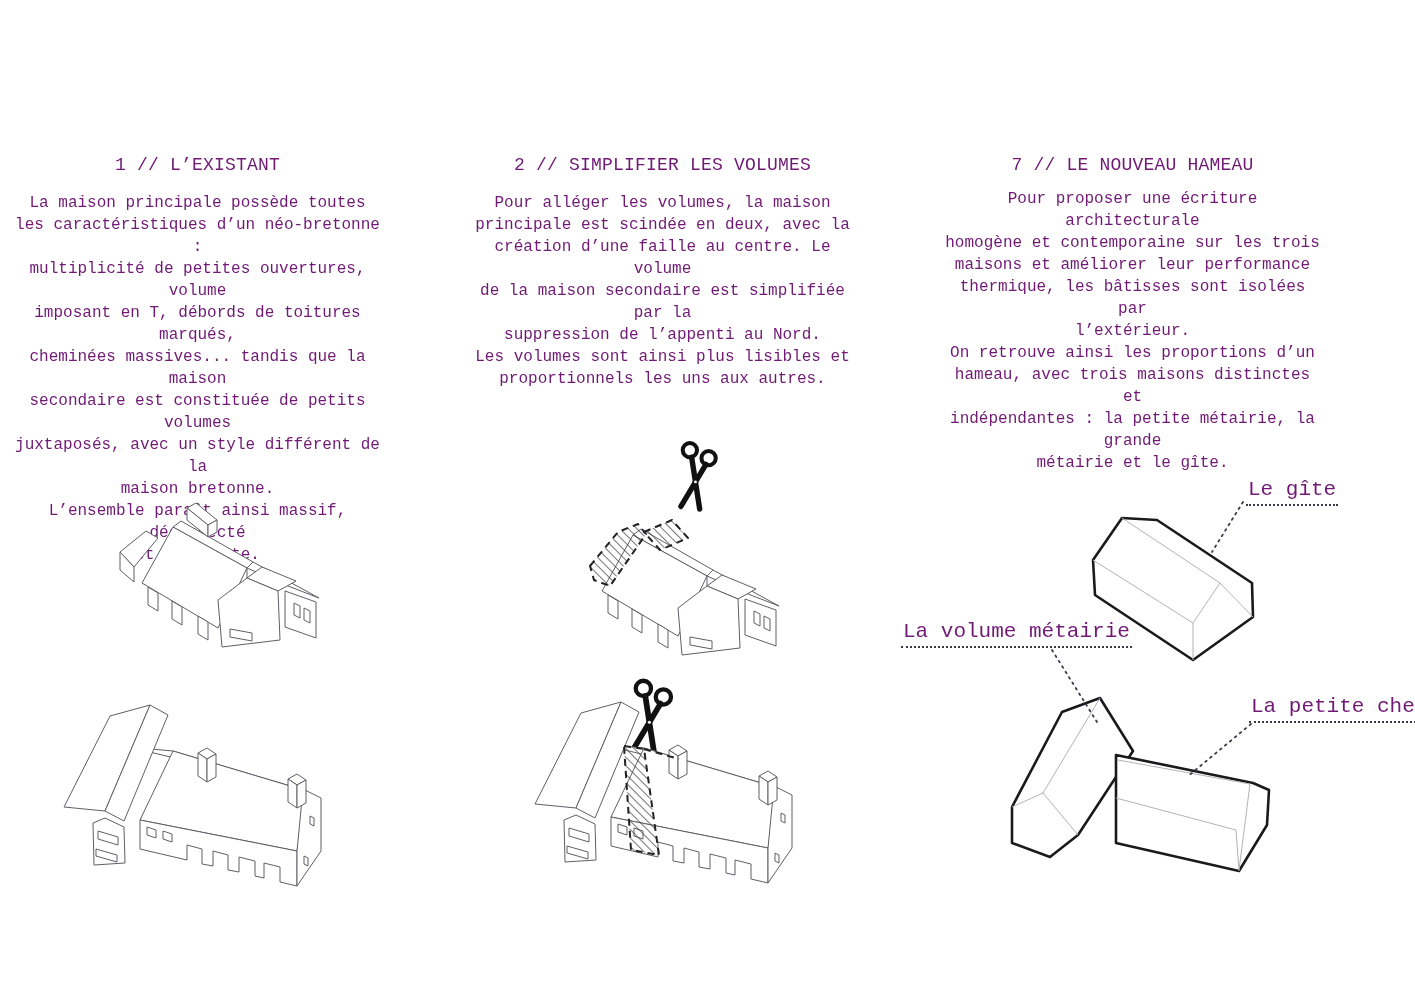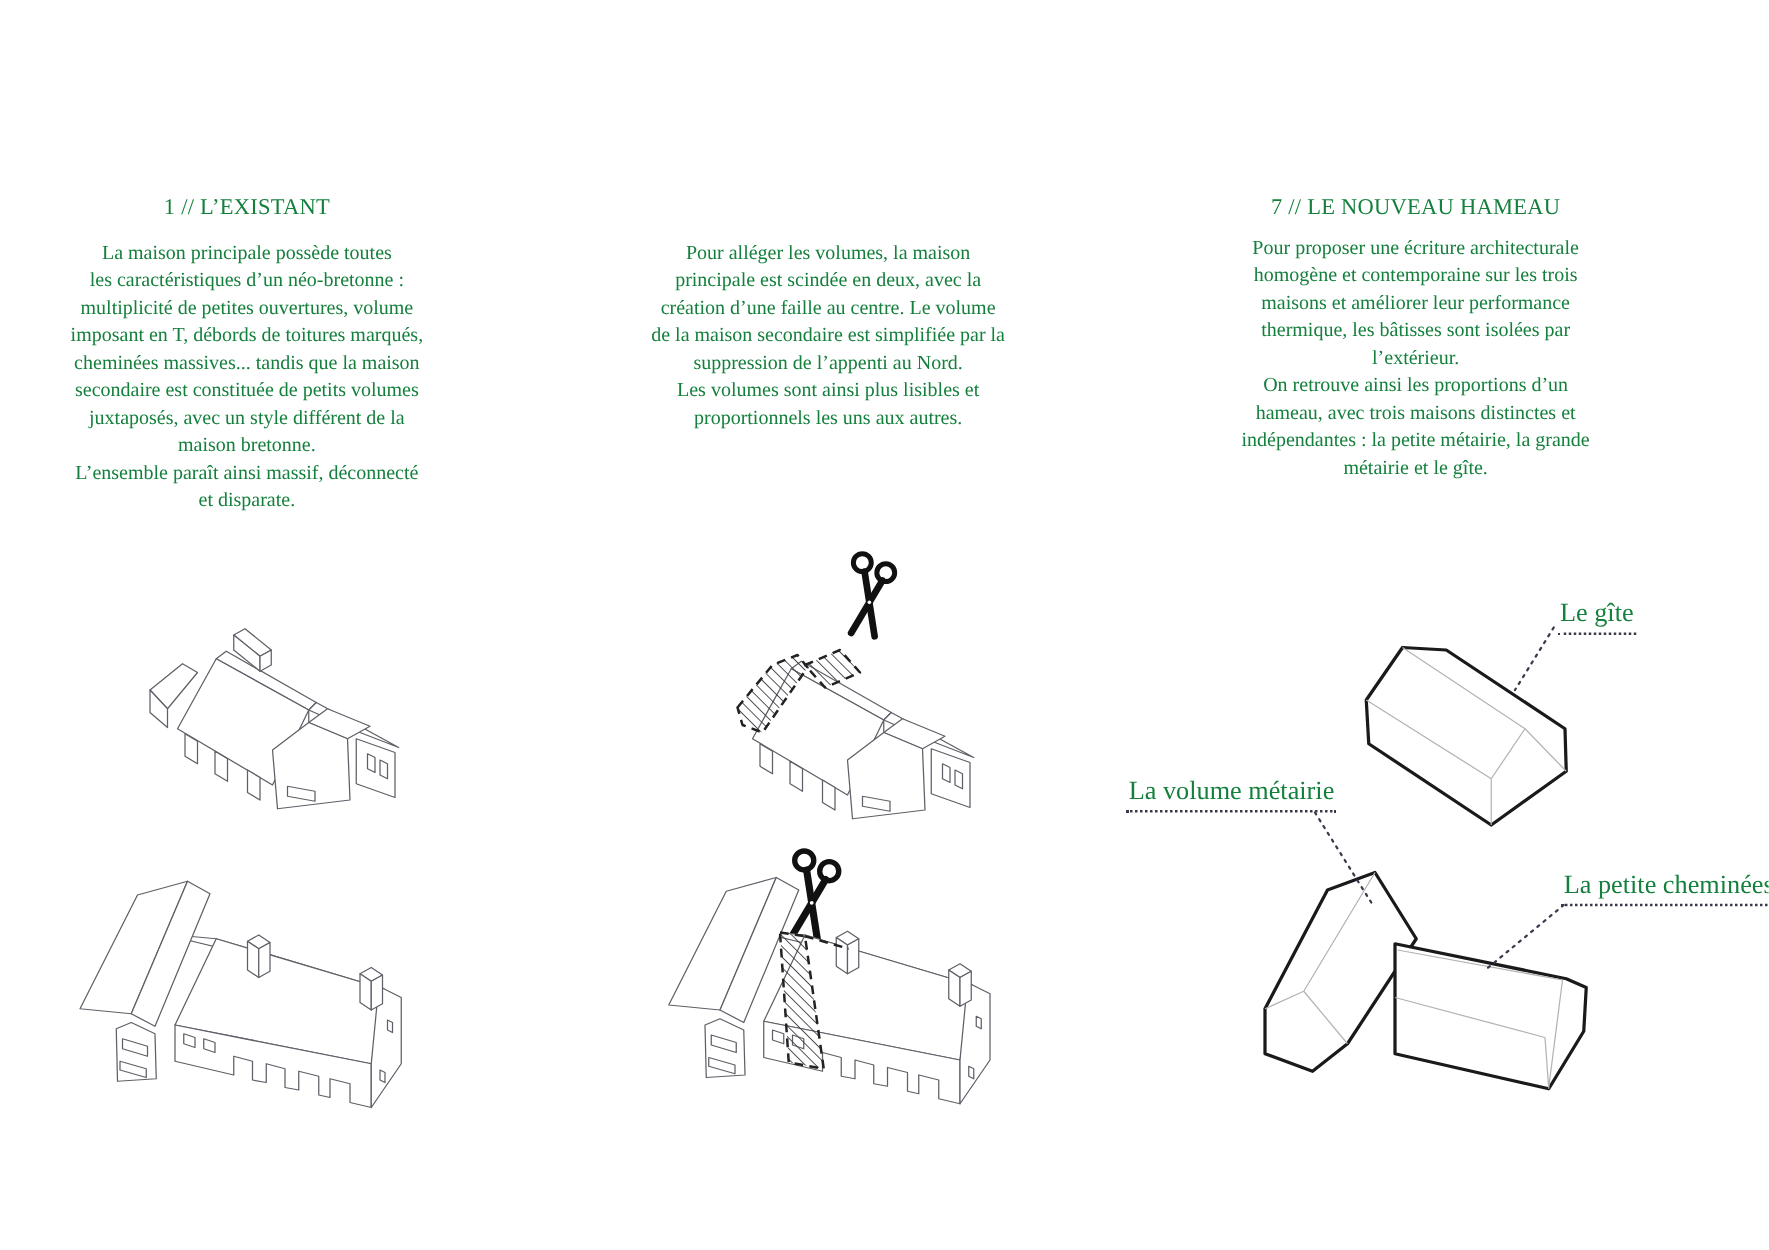--- a/index.html
+++ b/index.html
@@ -1,18 +1,18 @@
 <!DOCTYPE html>
 <html><head>
 <meta charset="utf-8">
 <style>
   html,body{margin:0;padding:0;background:#ffffff;}
   .canvas{
     position:relative;width:1415px;height:1000px;background:#ffffff;
-    font-family:Liberation Serif, serif;color:#15803d;overflow:hidden;
+    font-family:Liberation Mono, monospace;color:#701a75;overflow:hidden;
   }
   .col-title{
     position:absolute;text-align:center;font-size:18px;letter-spacing:.2px;
   }
   .col-body{
     position:absolute;text-align:center;font-size:16px;line-height:22px;
     white-space:pre-line;
   }
   .fig{position:absolute;}
   .fig-label{
@@ -101,20 +101,21 @@
       <polygon points="77,28 86,23 107,40 98,45"></polygon>
       <polygon points="77,28 98,45 98,57 77,40"></polygon>
       <polygon points="98,45 107,40 107,52 98,57"></polygon>
     </g>
   </svg>
 
   <svg class="fig" style="left:50px;top:690px" width="300" height="210" viewBox="0 0 300 210">
     <use href="#sym-long"></use>
   </svg>
 
+  <div class="col-title" style="left:480px;top:155px;width:365px">2 // SIMPLIFIER LES VOLUMES</div>
   <div class="col-body" style="left:470px;top:192px;width:385px">Pour alléger les volumes, la maison
 principale est scindée en deux, avec la
 création d’une faille au centre. Le volume
 de la maison secondaire est simplifiée par la
 suppression de l’appenti au Nord.
 Les volumes sont ainsi plus lisibles et
 proportionnels les uns aux autres.</div>
 
   <svg class="fig" style="left:672px;top:438px" width="50" height="76" viewBox="0 0 56 84">
     <use href="#sym-scissors"></use>

